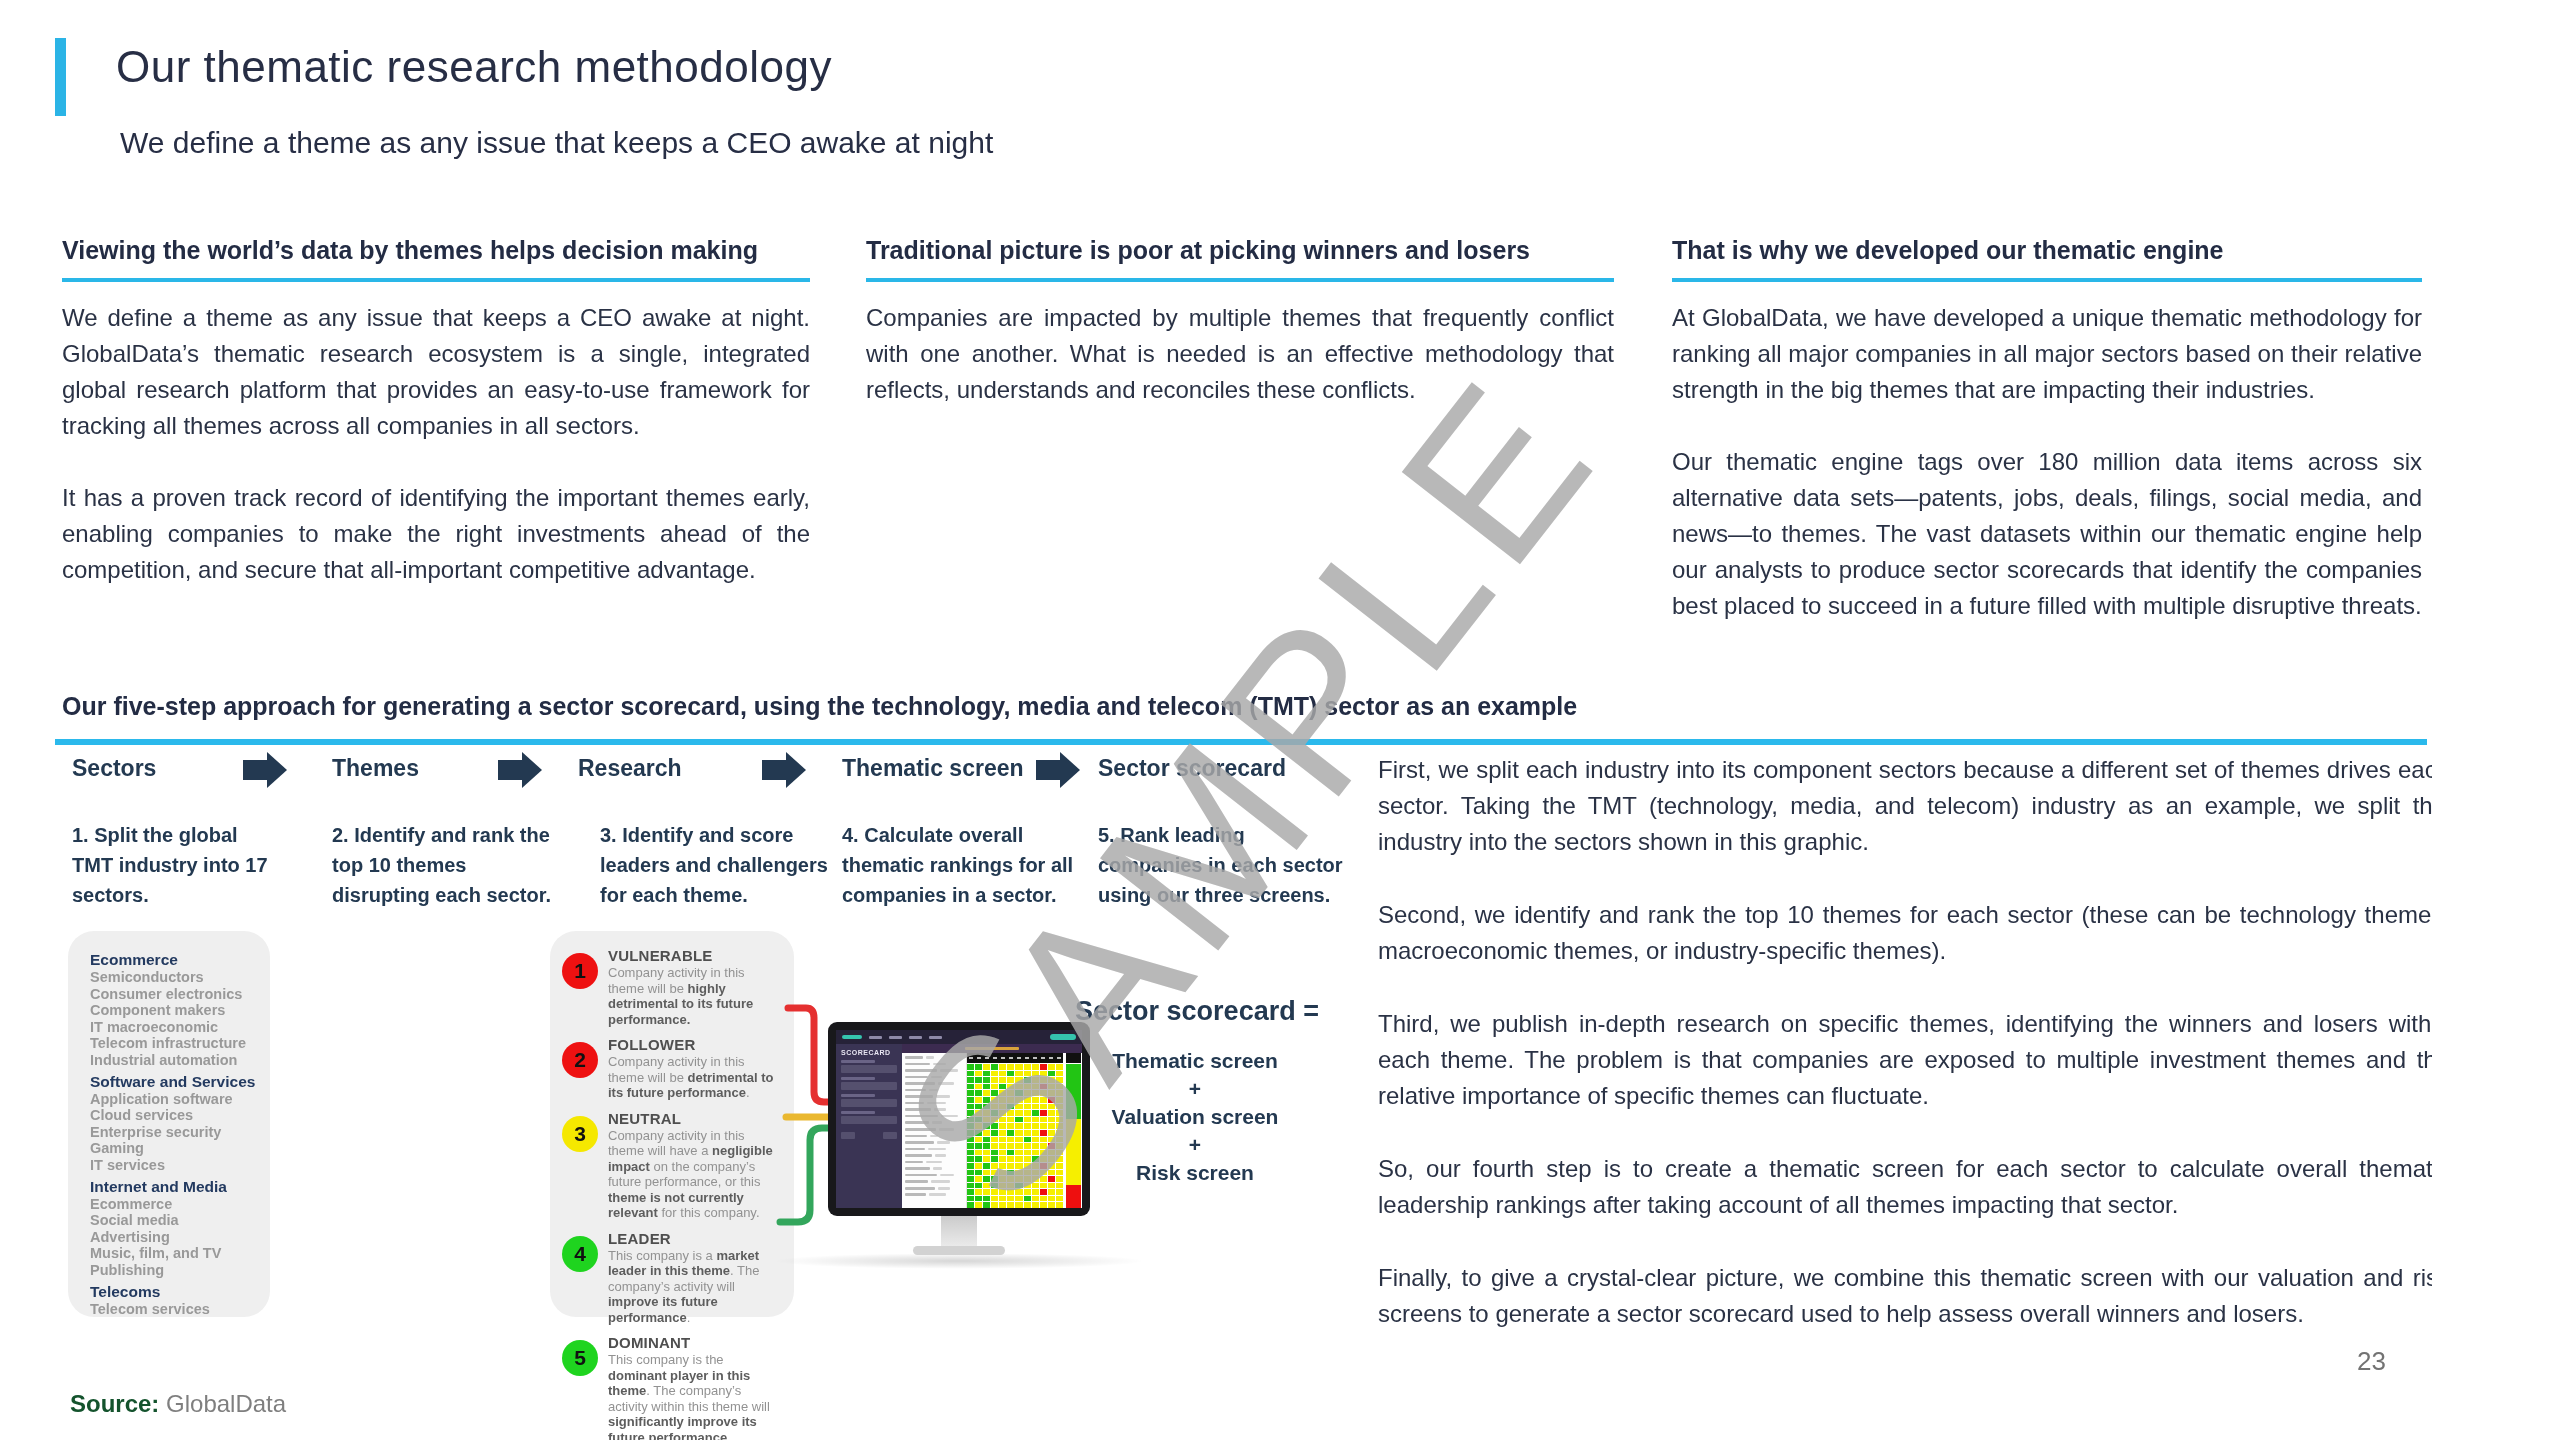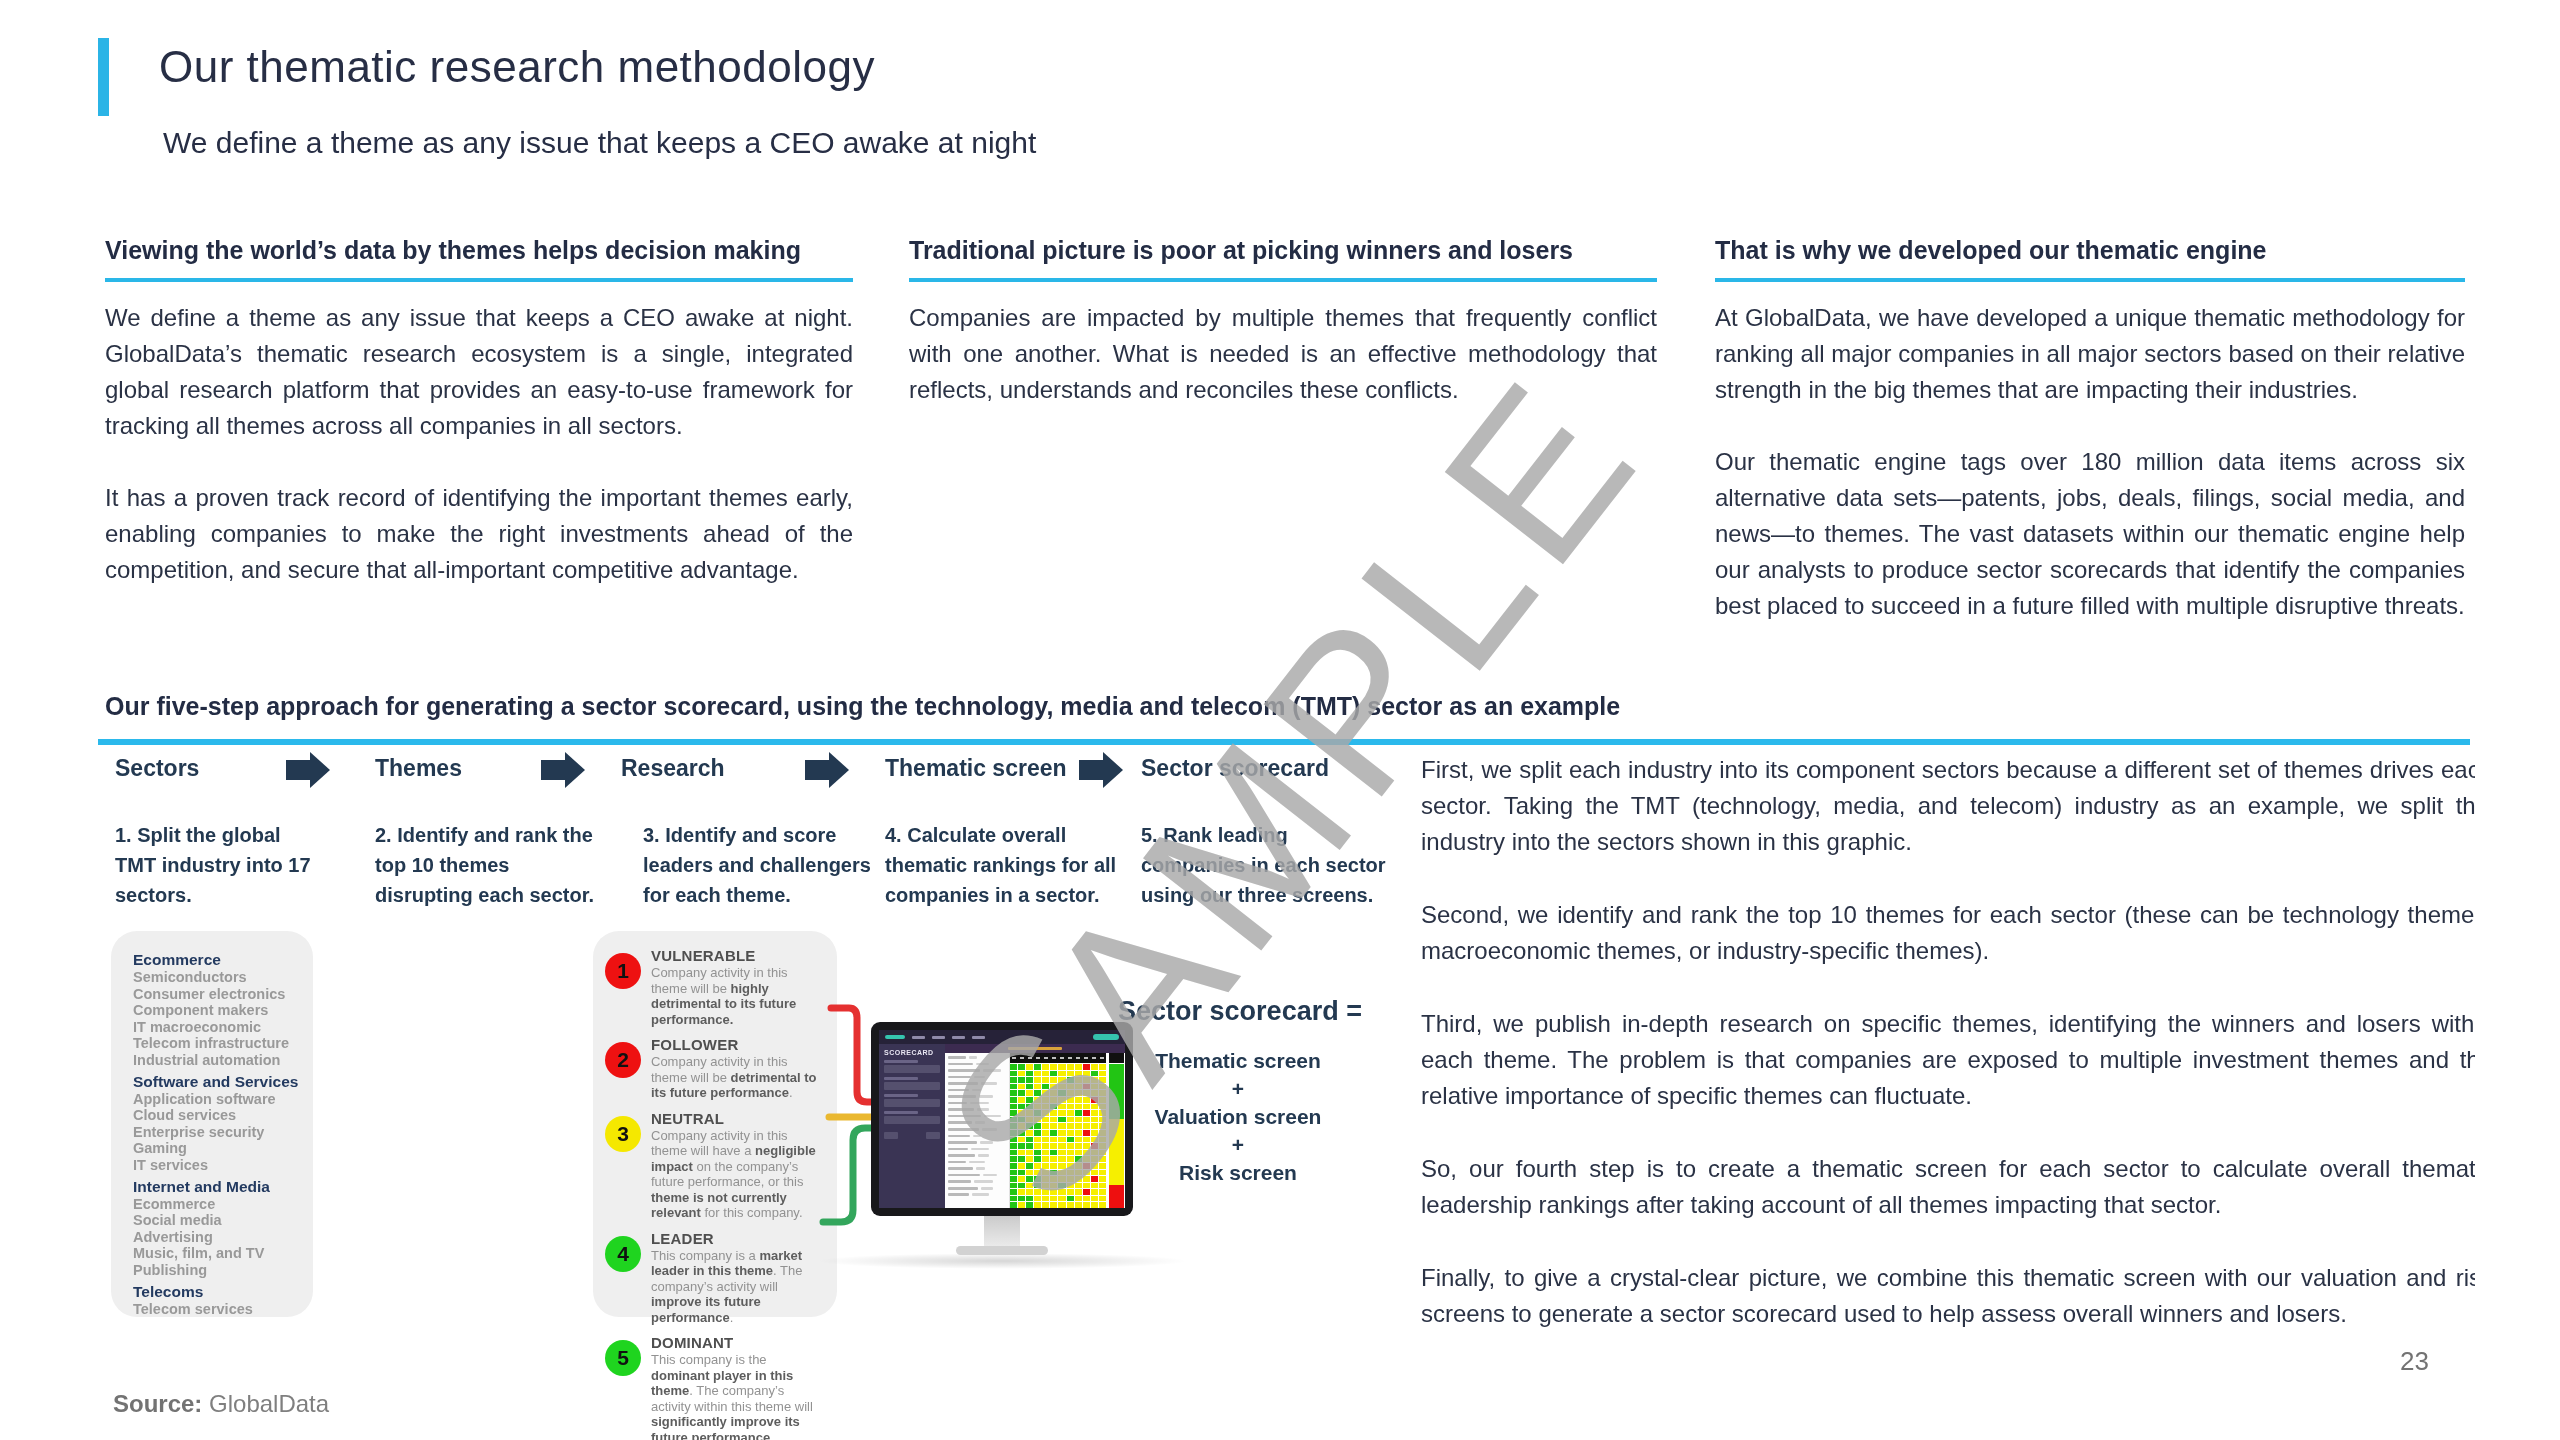--- a/index.html
+++ b/index.html
@@ -1,17 +1,17 @@
 <!DOCTYPE html>
 <html><head>
 <meta charset="utf-8">
 <style>
   html,body{margin:0;padding:0;background:#ffffff;}
   .page{position:relative;width:2432px;height:1440px;background:#ffffff;overflow:hidden;
-        font-family:"Liberation Sans", sans-serif;color:#2a3245;margin-left:43px;}
+        font-family:"Liberation Sans", sans-serif;color:#2a3245;}
 
   
   .accent-bar{position:absolute;left:55px;top:38px;width:11px;height:78px;background:#2bb4e6;}
   .title{position:absolute;left:116px;top:42px;font-size:44px;font-weight:500;color:#272e45;letter-spacing:.5px;}
   .subtitle{position:absolute;left:120px;top:126px;font-size:30px;font-weight:500;color:#272e45;}
   .logo{position:absolute;left:2452px;top:50px;width:74px;height:76px;}
 
   
   .col{position:absolute;top:236px;}
   .col-1{left:62px;width:748px;}
@@ -100,21 +100,21 @@
                  font-weight:bold;color:#233951;line-height:26px;}
   .equation-list .comp{margin-bottom:2px;}
 
   
   .right-col{position:absolute;left:1378px;top:752px;width:1072px;font-size:24px;line-height:36px;
              text-align:justify;color:#2a3245;}
   .right-col .para{margin:0 0 37px 0;}
 
   
   .source{position:absolute;left:70px;top:1390px;font-size:24px;color:#7f7f7f;}
-  .source .lbl{font-weight:bold;color:#737373;}
+  .source .lbl{font-weight:bold;color:#14532d;}
   .page-number{position:absolute;right:46px;top:1346px;font-size:26px;color:#737373;}
 
   
   .watermark{position:absolute;left:820px;top:368px;width:860px;height:840px;display:flex;align-items:center;
              justify-content:center;transform:rotate(-52deg);font-size:218px;letter-spacing:14px;
              color:#a9a9a9;opacity:.82;z-index:60;pointer-events:none;font-weight:400;}
 </style>
 </head>
 <body>
 

